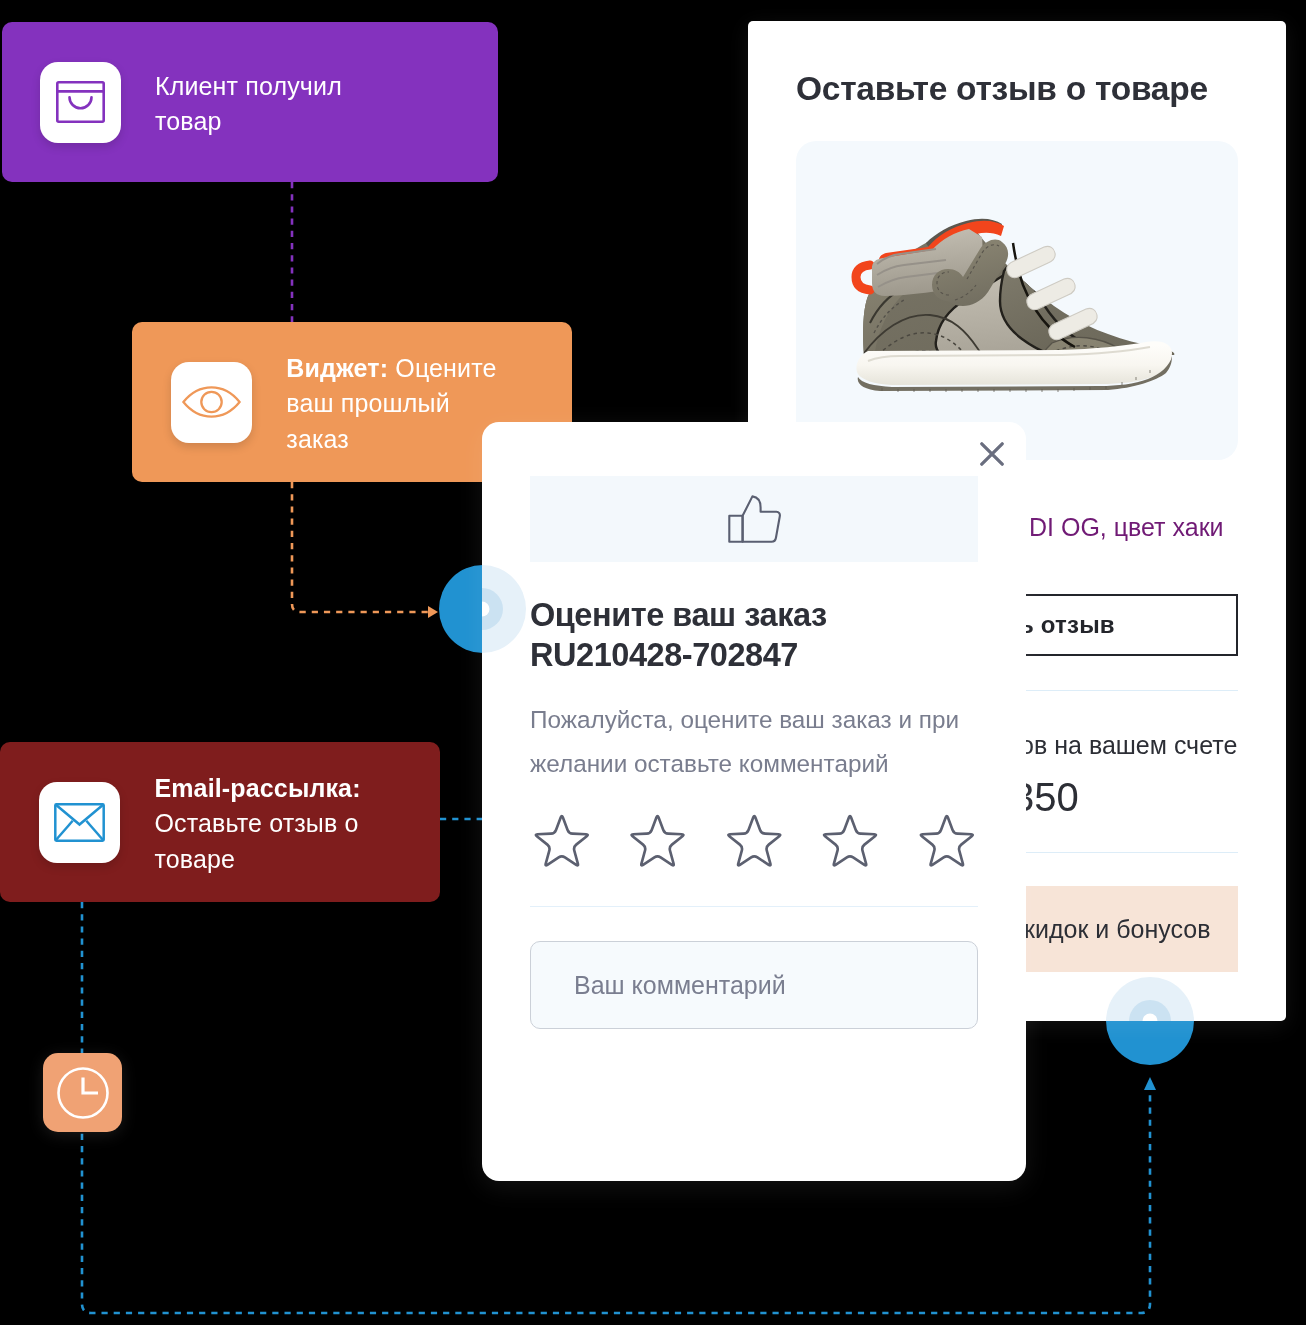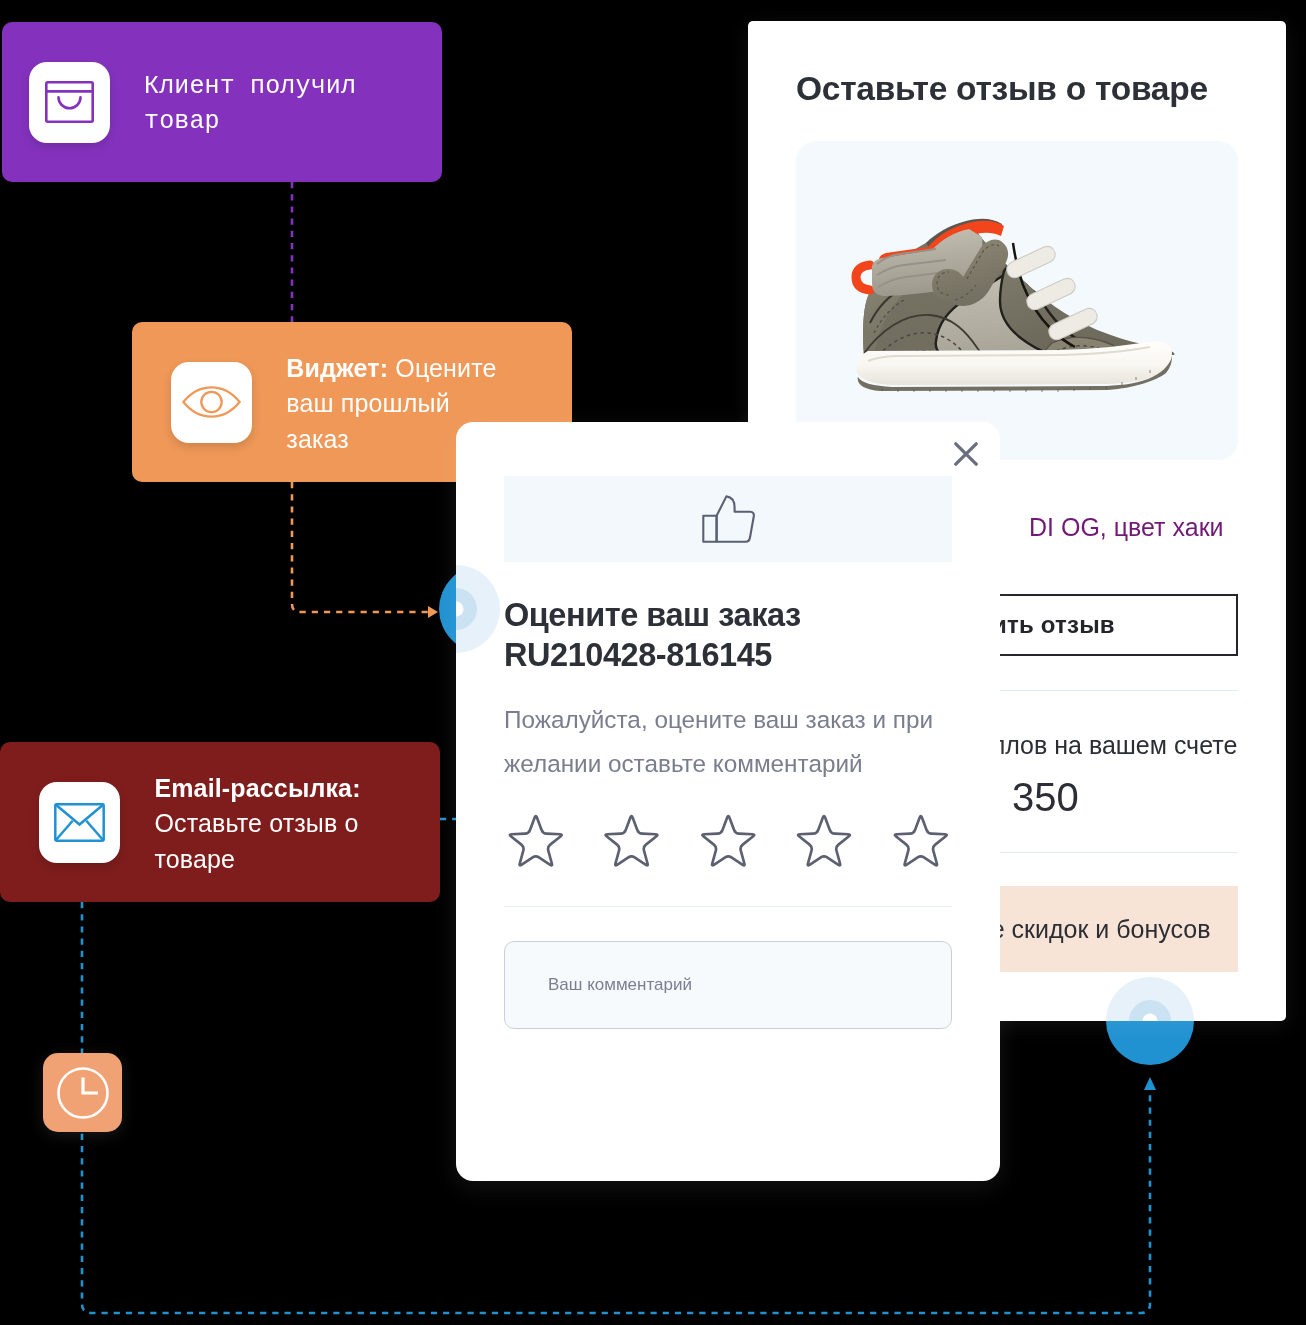--- a/index.html
+++ b/index.html
@@ -12,21 +12,21 @@
 
   
   .card{position:absolute;display:flex;align-items:center;border-radius:10px;box-sizing:border-box;}
   .chip{width:81px;height:81px;background:#fff;border-radius:18px;flex:0 0 auto;
         display:flex;align-items:center;justify-content:center;
         box-shadow:0 4px 10px rgba(0,0,0,.14);}
   .ctext{color:#fff;font-size:25px;line-height:35.5px;margin-left:34px;letter-spacing:.15px;
          position:relative;top:2px;}
   .ctext b{font-weight:700;}
 
-  #card-purple{left:2px;top:22px;width:440px;height:160px;background:#8432BE;padding-left:27px;font-family:Liberation Mono, monospace;}
+  #card-purple{left:2px;top:22px;width:496px;height:160px;background:#8432BE;padding-left:38px;}
   #card-purple .ctext{width:232px;}
   #card-orange{left:132px;top:322px;width:440px;height:160px;background:#EF9858;padding-left:39.3px;}
   #card-orange .ctext{width:225px;}
   #card-blue{left:0px;top:742px;width:440px;height:160px;background:#7f1d1d;padding-left:39.4px;}
   #card-blue .ctext{width:240px;}
 
   
   #clock-node{position:absolute;left:43px;top:1053px;width:79px;height:79px;background:#F0A274;
               border-radius:15px;display:flex;align-items:center;justify-content:center;
               box-shadow:0 3px 16px rgba(255,255,255,.10);}
@@ -47,36 +47,36 @@
   #points-label{position:absolute;left:215px;top:710px;font-size:25px;color:#2C2E35;white-space:nowrap;}
   #points-value{position:absolute;left:264px;top:754px;font-size:40px;color:#2C2E35;}
   #notice{position:absolute;left:48px;top:865px;width:442px;height:86px;background:#F7E4D7;
           display:flex;align-items:center;padding-left:30px;box-sizing:border-box;
           font-size:25px;color:#2C2E35;white-space:nowrap;}
 
   
   .marker{position:absolute;width:88px;height:88px;}
 
   
-  #modal{position:absolute;left:456px;top:422px;width:544px;height:759px;background:#fff;
+  #modal{position:absolute;left:482px;top:422px;width:544px;height:759px;background:#fff;
          border-radius:17px;overflow:hidden;box-shadow:0 6px 26px rgba(255,255,255,.08);}
   #modal-close{position:absolute;left:498px;top:20px;width:24px;height:24px;
                display:flex;align-items:center;justify-content:center;}
   #modal-hero{position:absolute;left:48px;top:54px;width:448px;height:86px;background:#F3F8FC;
               display:flex;align-items:center;justify-content:center;}
   #modal-title{position:absolute;left:48px;top:173px;font-size:32.5px;font-weight:700;color:#2E3038;
                line-height:40px;letter-spacing:-.45px;}
   #modal-desc{position:absolute;left:48px;top:276px;width:452px;font-size:24.3px;color:#797D8E;
               line-height:44px;}
   #stars{position:absolute;left:49px;top:391px;display:flex;gap:31.4px;
           transform:scale(1.1);transform-origin:left top;}
   #modal-hr{position:absolute;left:48px;top:484px;width:448px;height:1px;background:#E3F0FA;}
   #comment{position:absolute;left:48px;top:519px;width:448px;height:88px;background:#F6FAFD;
            border:1px solid #CBD0D8;border-radius:10px;box-sizing:border-box;
-           display:flex;align-items:center;padding-left:43px;font-size:17px;color:#7A7E90;}
+           display:flex;align-items:center;padding-left:43px;font-size:25px;color:#7A7E90;}
   #submit{position:absolute;left:48px;top:642px;width:204px;height:70px;border:2px solid #23252B;
           box-sizing:border-box;display:flex;align-items:center;justify-content:center;
           font-size:26px;color:#23252B;background:#fff;}
 </style>
 </head>
 <body>
 
 <div class="stage">
 
   <svg id="wires" viewBox="0 0 1306 1325">
@@ -272,21 +272,21 @@
     <div id="modal-hero">
       <svg width="55" height="50" viewBox="0 0 55 50">
         <path d="M2.3,21.8 H15.6 V47.8 H2.3 Z" fill="none" stroke="#5A5F71" stroke-width="2.1" stroke-linejoin="round"></path>
         <path d="M15.6,21.8 L25.4,2.4 C31.4,3.2 33.6,8.0 33.6,13.6 V17.8 H49.4
                  C51.9,17.8 53.3,19.8 52.8,22.2 L49.0,43.5 C48.6,46.1 47.0,47.8 44.5,47.8
                  H15.6 Z" fill="none" stroke="#5A5F71" stroke-width="2.1" stroke-linejoin="round"></path>
       </svg>
     </div>
     <div id="modal-title">
       <div>Оцените ваш заказ</div>
-      <div>RU210428-816145</div>
+      <div>RU210428-702847</div>
     </div>
     <div id="modal-desc">Пожалуйста, оцените ваш заказ и при желании оставьте комментарий</div>
     <div id="stars">
         <svg width="56" height="56" viewBox="0 0 56 56">
           <path d="M28.92,3.93 L33.26,15.42 Q34.47,18.60 37.86,18.76 L50.13,19.34 Q52.73,19.47 50.70,21.09 L41.11,28.77 Q38.46,30.90 39.36,34.18 L42.60,46.03 Q43.28,48.53 41.11,47.11 L30.84,40.37 Q28.00,38.50 25.16,40.37 L14.89,47.11 Q12.72,48.53 13.40,46.03 L16.64,34.18 Q17.54,30.90 14.89,28.77 L5.30,21.09 Q3.27,19.47 5.87,19.34 L18.14,18.76 Q21.53,18.60 22.74,15.42 L27.08,3.93 Q28.00,1.50 28.92,3.93 Z" fill="none" stroke="#5C6070" stroke-width="2.4" stroke-linejoin="round"></path>
         </svg>
         <svg width="56" height="56" viewBox="0 0 56 56">
           <path d="M28.92,3.93 L33.26,15.42 Q34.47,18.60 37.86,18.76 L50.13,19.34 Q52.73,19.47 50.70,21.09 L41.11,28.77 Q38.46,30.90 39.36,34.18 L42.60,46.03 Q43.28,48.53 41.11,47.11 L30.84,40.37 Q28.00,38.50 25.16,40.37 L14.89,47.11 Q12.72,48.53 13.40,46.03 L16.64,34.18 Q17.54,30.90 14.89,28.77 L5.30,21.09 Q3.27,19.47 5.87,19.34 L18.14,18.76 Q21.53,18.60 22.74,15.42 L27.08,3.93 Q28.00,1.50 28.92,3.93 Z" fill="none" stroke="#5C6070" stroke-width="2.4" stroke-linejoin="round"></path>
         </svg>
         <svg width="56" height="56" viewBox="0 0 56 56">

